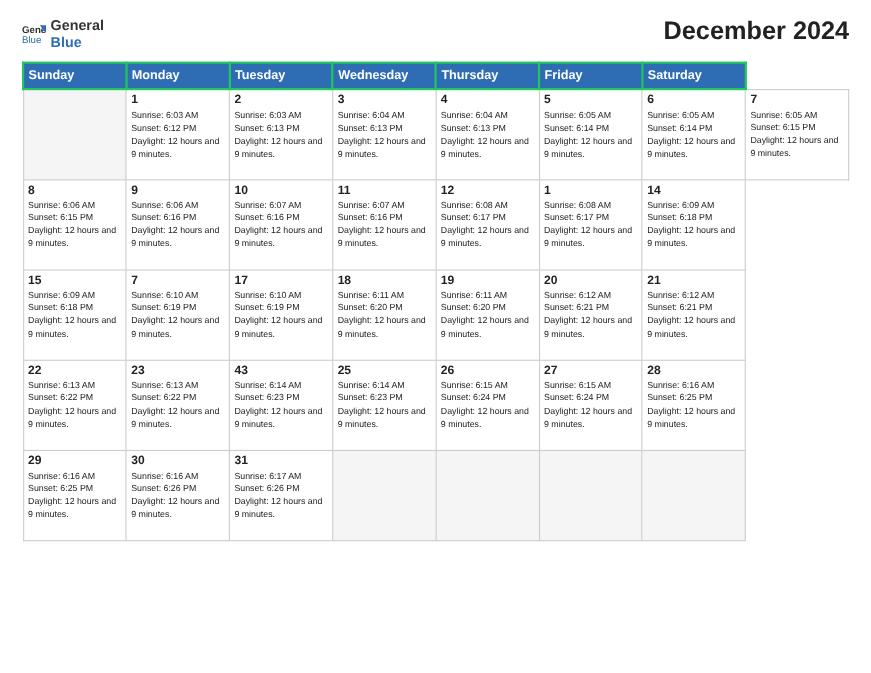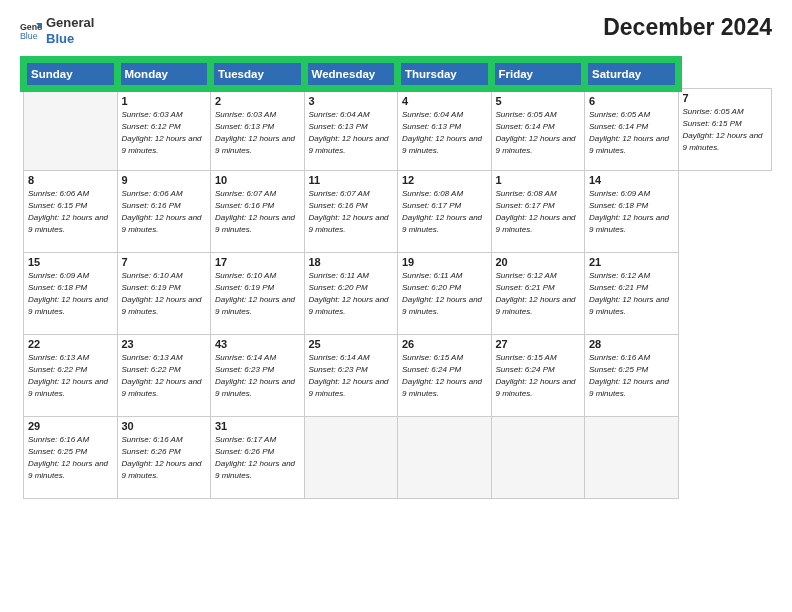--- a/index.html
+++ b/index.html
@@ -55,21 +55,21 @@
       border-collapse: collapse;
       table-layout: fixed;
     }
     .calendar thead tr th {
       background: #2e6db4;
       color: #fff;
       font-size: 11.5px;
       font-weight: bold;
       padding: 5px 4px;
       text-align: left;
-      border: 7px solid #22c55e;
+      border: 2px solid #22c55e;
     }
     .calendar tbody tr td {
       vertical-align: top;
       border: 1px solid #ccc;
       padding: 3px 4px;
       font-size: 8.5px;
       color: #222;
       height: 82px;
       background: #fff;
     }
@@ -79,21 +79,20 @@
     .day-num {
       font-size: 11px;
       font-weight: bold;
       display: block;
       margin-bottom: 2px;
     }
     .cell-text {
       font-size: 8px;
       line-height: 1.35;
       color: #222;
-      font-style: italic;
     }
   </style>
 </head>
 <body>
 
 <div class="page">
   <div class="header">
     <div class="logo">
       <svg class="logo-icon" viewBox="0 0 30 30">
         <text x="0" y="14" font-size="12" font-weight="bold" fill="#333">General</text>

